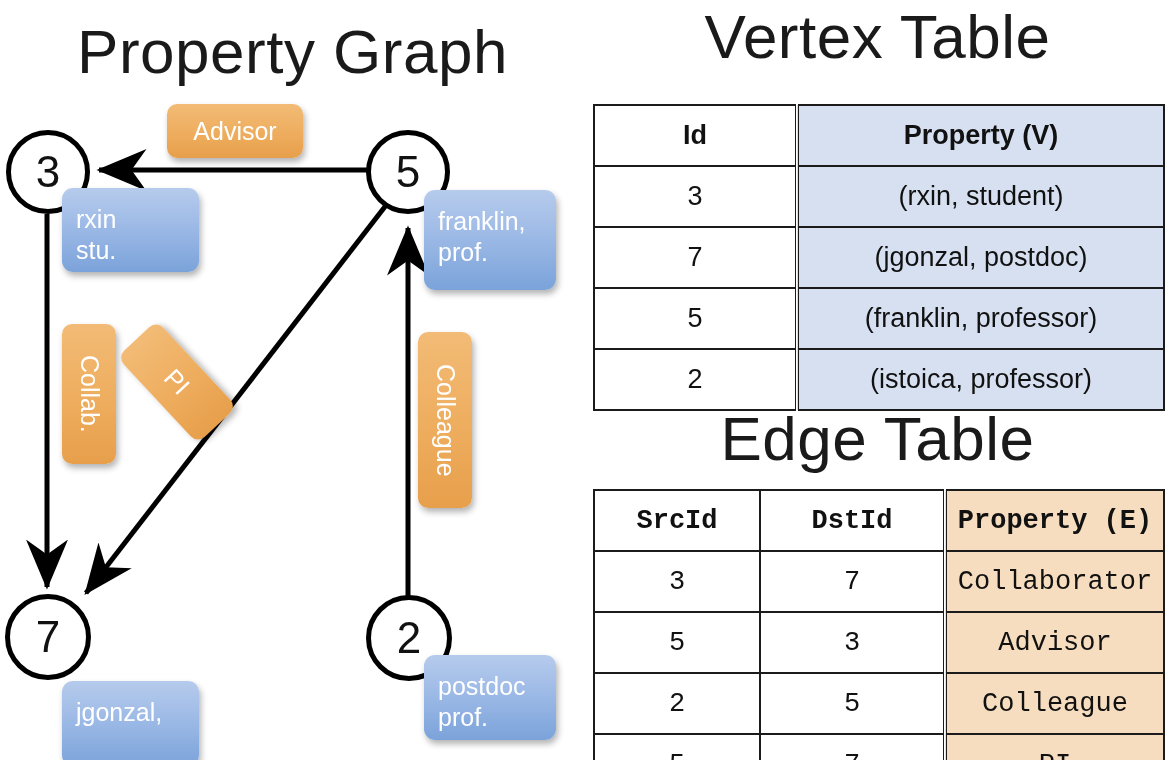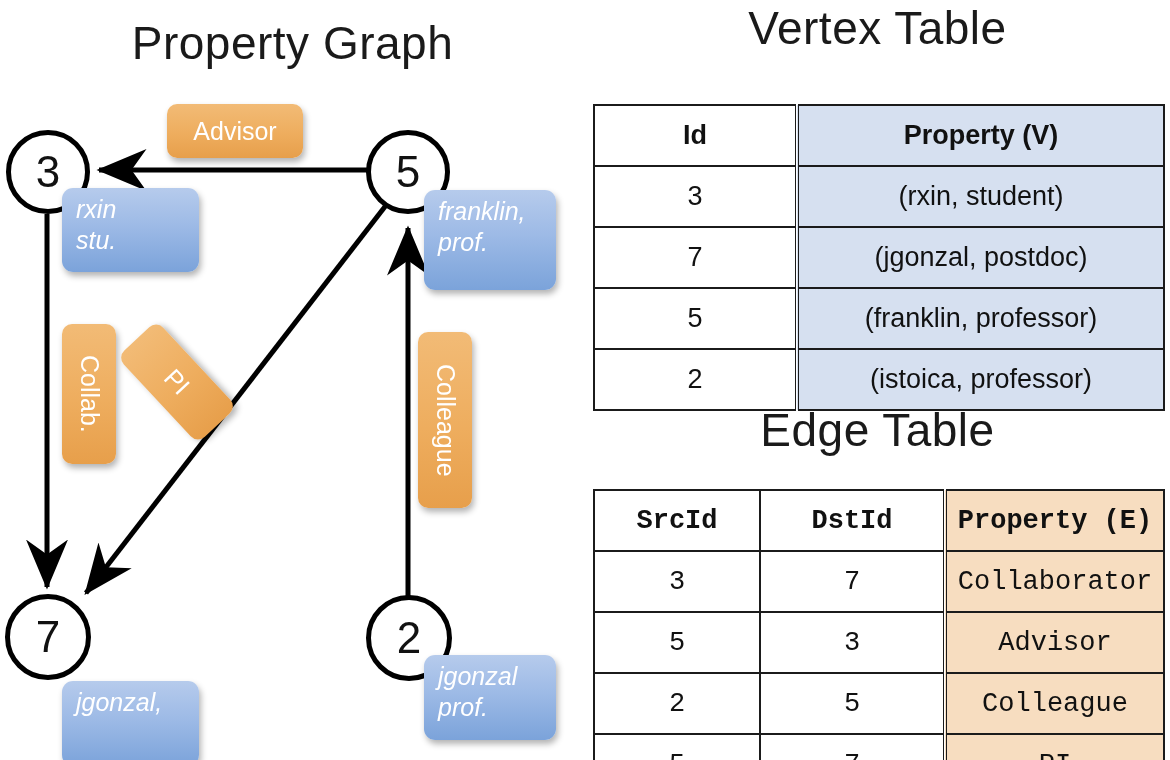--- a/index.html
+++ b/index.html
@@ -13,21 +13,21 @@
     position: relative;
     overflow: hidden;
     font-family: "Liberation Sans", sans-serif;
     color: #000000;
   }
 
   
   .title {
     position: absolute;
     font-weight: 300;
-    font-size: 46px;
+    font-size: 62px;
     letter-spacing: 0.5px;
     color: #1a1a1a;
     white-space: nowrap;
     text-align: center;
     font-stretch: condensed;
   }
   #title-property-graph { left: 0px;   top: 16px;  width: 585px; }
   #title-vertex-table   { left: 585px; top: 1px;  width: 585px; }
   #title-edge-table     { left: 585px; top: 403px; width: 585px; text-align: center; }
 
@@ -57,24 +57,23 @@
   
   .prop-box {
     position: absolute;
     border-radius: 11px;
     background: linear-gradient(to bottom, #b6cbec 0%, #9dbae6 45%, #7ba3da 100%);
     box-shadow: 2px 4px 6px rgba(0,0,0,0.30);
     color: #ffffff;
     font-size: 25px;
     font-weight: 300;
     line-height: 1.22;
-    padding: 6px 0 0 14px;
+    padding: 16px 0 0 14px;
     box-sizing: border-box;
     z-index: 4;
-    font-style: italic;
   }
 
   
   .label-box {
     position: absolute;
     border-radius: 10px;
     background: linear-gradient(to bottom, #f2bb76 0%, #eead5e 55%, #e79f4b 100%);
     box-shadow: 2px 4px 6px rgba(0,0,0,0.30);
     color: #ffffff;
     font-size: 25px;
@@ -154,21 +153,21 @@
     <div>stu.</div>
   </div>
   <div class="prop-box" style="left:424px; top:190px; width:132px; height:100px;">
     <div>franklin,</div>
     <div>prof.</div>
   </div>
   <div class="prop-box" style="left:62px; top:653px; width:137px; height:85px;margin-top:28px;">
     <div>jgonzal,</div>
   </div>
   <div class="prop-box" style="left:424px; top:655px; width:132px; height:85px;">
-    <div>jgonzal</div>
+    <div>postdoc</div>
     <div>prof.</div>
   </div>
 
   <div class="label-box" style="left:167px; top:104px; width:136px; height:54px;">
     <span>Advisor</span>
   </div>
 
   <div class="label-box" style="left:62px; top:324px; width:54px; height:140px;">
     <span class="vert-text">Collab.</span>
   </div>

